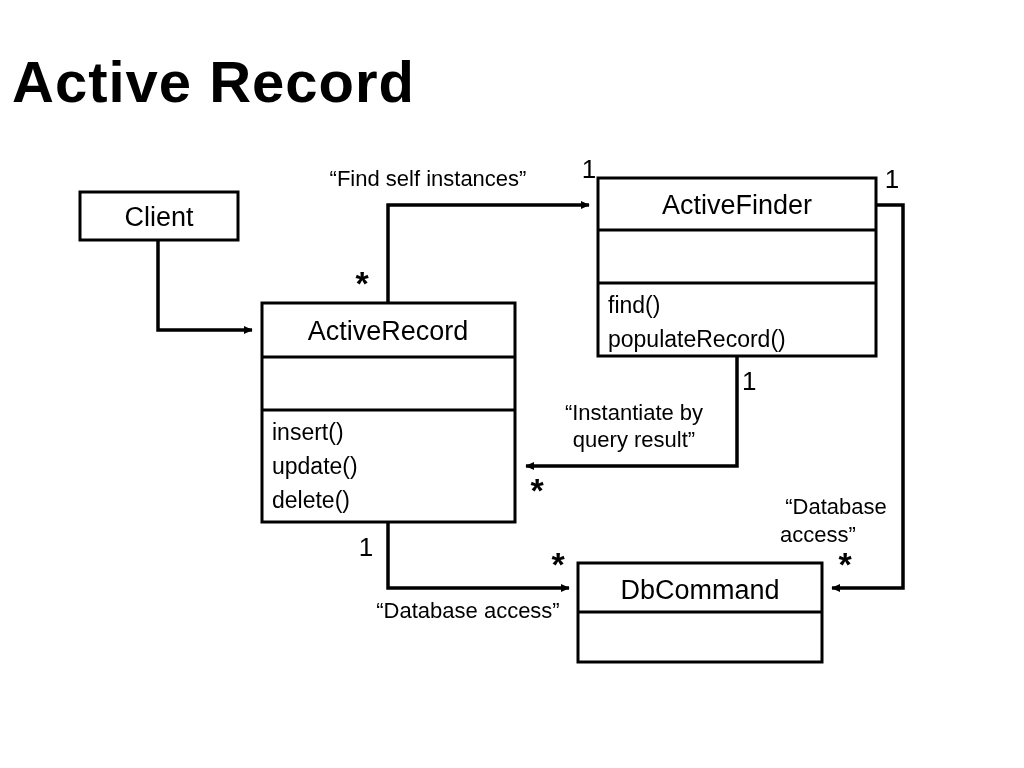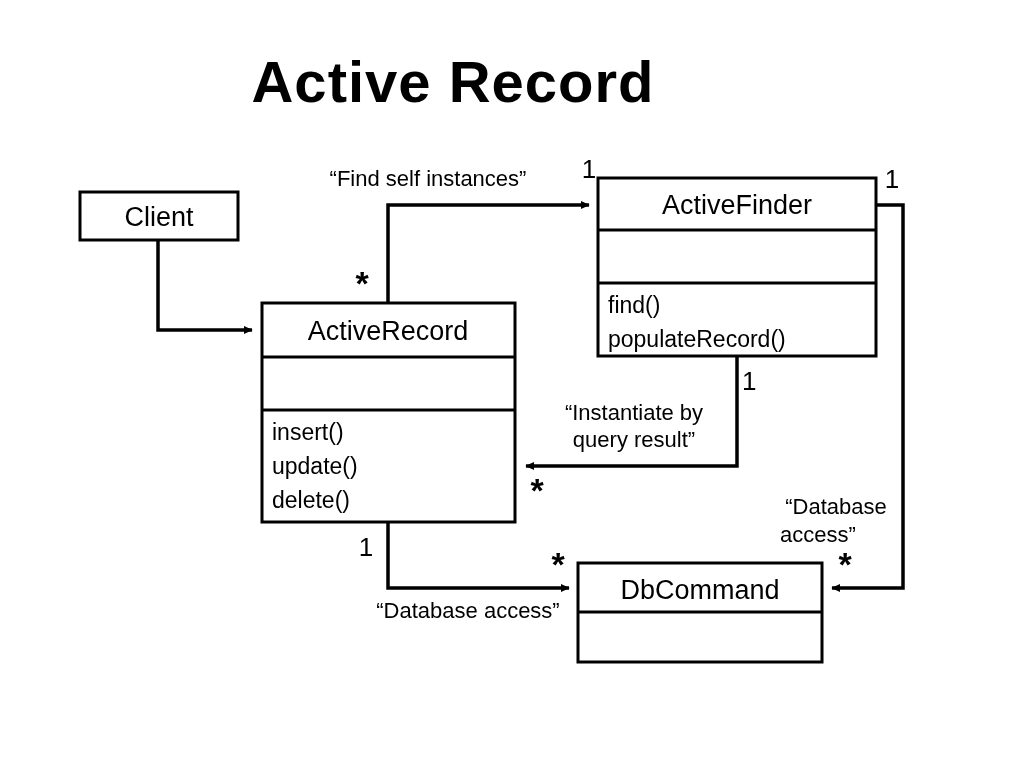--- a/index.html
+++ b/index.html
@@ -15,24 +15,24 @@
     color: #000000;
   }
   #stage {
     position: relative;
     width: 1024px;
     height: 768px;
     background: #ffffff;
   }
   #diagram-title {
     position: absolute;
-    left: 0;
+    left: 12px;
     top: 48px;
     width: 906px;
-    text-align: center;
+    text-align: left;
     font-family: "Liberation Sans", sans-serif;
     font-weight: bold;
     font-size: 58px;
     letter-spacing: 1px;
     color: #000000;
     white-space: pre;
   }
   svg#uml {
     position: absolute;
     left: 0;

